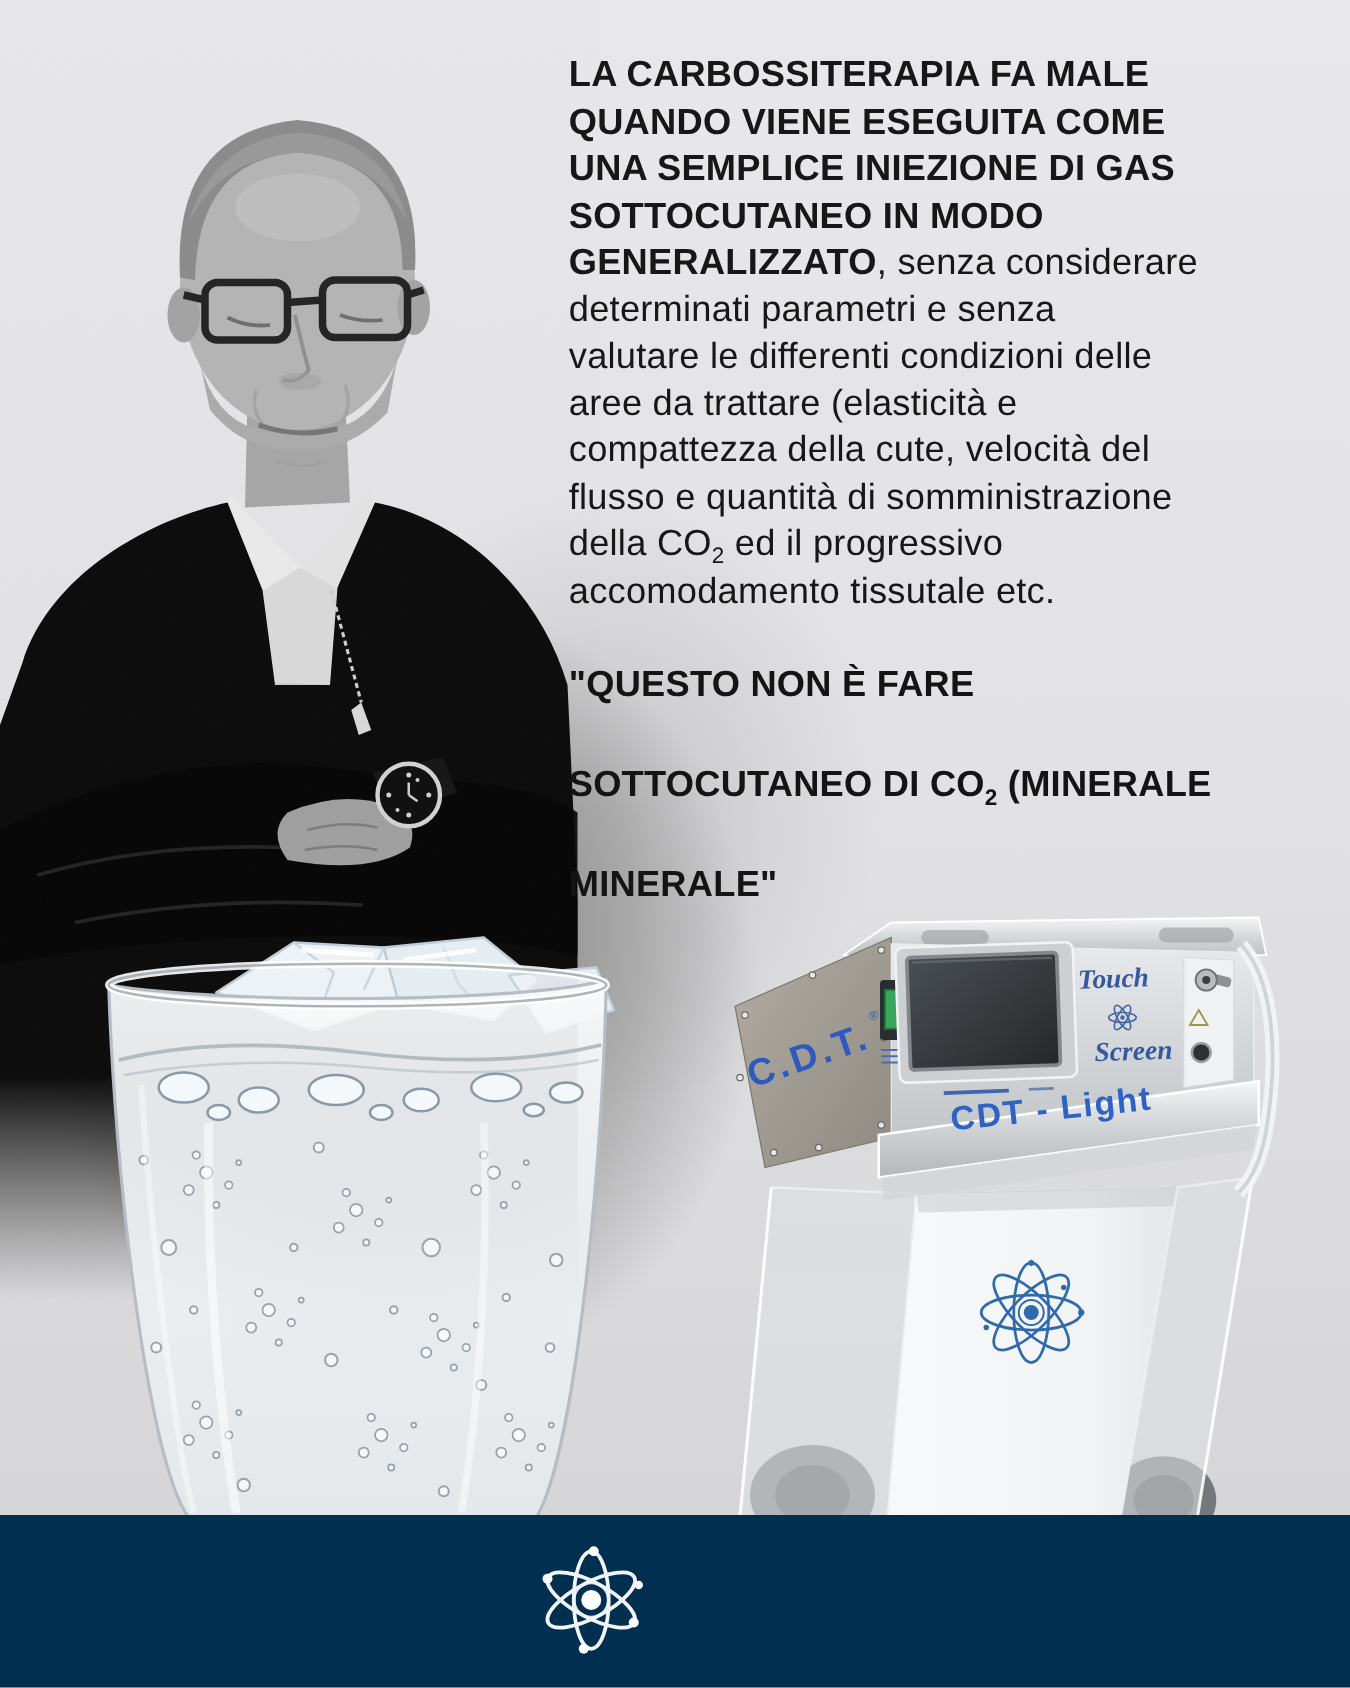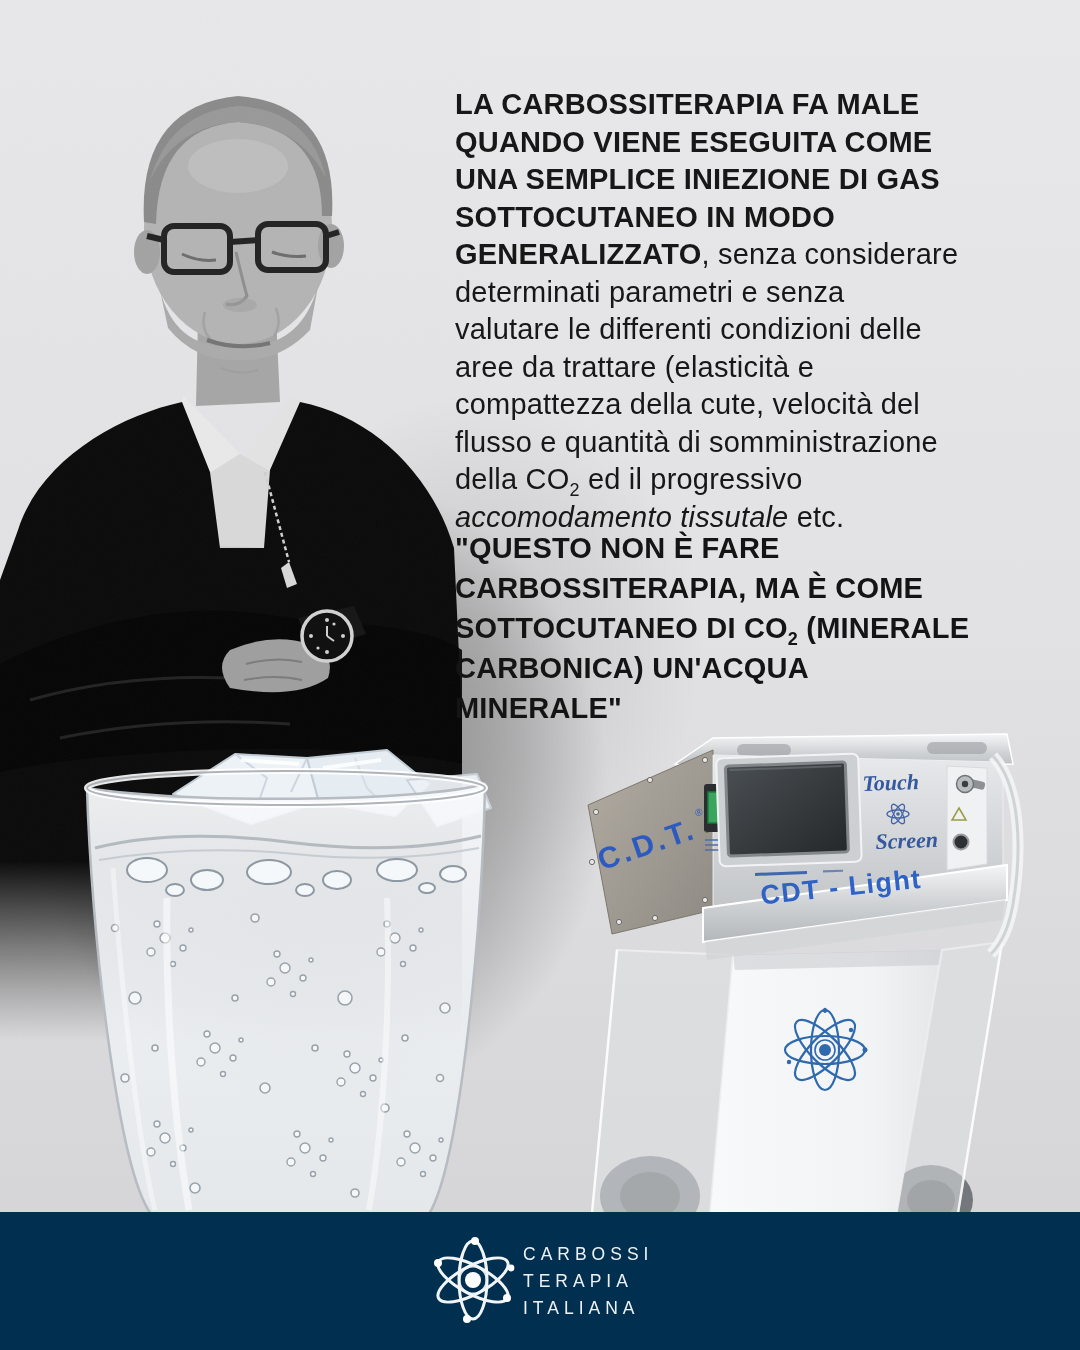--- a/index.html
+++ b/index.html
@@ -16,28 +16,28 @@
       radial-gradient(380px 420px at 320px 790px, rgba(42,42,42,.58) 0%, rgba(90,90,90,.30) 52%, rgba(120,120,120,0) 76%),
       radial-gradient(300px 330px at 480px 640px, rgba(90,90,90,.22) 0%, rgba(120,120,120,0) 75%);
   }
   svg{display:block;}
   .portrait{position:absolute;left:0;top:0;}
   .glass{position:absolute;left:55px;top:748px;}
   .device{position:absolute;left:555px;top:722px;}
 
   .headline{
     position:absolute;left:455px;top:42px;width:580px;
-    font-size:29px;line-height:37.5px;letter-spacing:.2px;color:#171717;margin-top:44px;
+    font-size:29px;line-height:37.5px;letter-spacing:.2px;color:#171717;
   }
   .quote{
     position:absolute;left:455px;top:528px;width:580px;
     font-size:29px;line-height:40px;letter-spacing:.2px;color:#141414;font-weight:bold;
   }
   .headline .b{font-weight:bold;}
-  .headline .i,.quote .i{font-style:italic;}
+  .headline .i,.quote .i{}
   sub{font-size:.62em;line-height:0;}
 
   .footer{
     position:absolute;left:0;bottom:0;width:1080px;height:138px;
     background:#002f4f;
   }
   .footer-atom{position:absolute;left:418px;top:18px;}
   .brand{
     position:absolute;left:523px;top:29px;color:#eef1f4;
     font-size:17.5px;line-height:27px;letter-spacing:5px;font-weight:500;
@@ -320,39 +320,34 @@
     <path d="M438,34 C464,62 468,122 458,182 C454,206 446,222 436,232" stroke="#f5f6f7" stroke-width="11" fill="none" opacity=".85"></path>
     <path d="M438,34 C464,62 468,122 458,182 C454,206 446,222 436,232" stroke="#c7cacc" stroke-width="3" fill="none" opacity=".8"></path>
 
     <path d="M148,186 L452,143 L452,178 L148,220 Z" fill="url(#bandShine)" stroke="#ffffff" stroke-width="2"></path>
     <text x="287" y="174" font-size="27" font-weight="bold" letter-spacing="1.5" fill="#2e62c4" text-anchor="middle" font-family="Liberation Sans, DejaVu Sans, sans-serif" transform="rotate(-6 287 174)">CDT - Light</text>
     <path d="M150,220 L450,178 L447,198 L152,238 Z" fill="#d2d4d6" opacity=".8"></path>
   </svg>
 
   <div class="headline"><span class="b">LA CARBOSSITERAPIA FA MALE</span><br><span class="b">QUANDO VIENE ESEGUITA COME</span><br><span class="b">UNA SEMPLICE INIEZIONE DI GAS</span><br><span class="b">SOTTOCUTANEO IN MODO</span><br><span class="b">GENERALIZZATO</span><span>, senza considerare</span><br><span>determinati parametri e senza</span><br><span>valutare le differenti condizioni delle</span><br><span>aree da trattare (elasticità e</span><br><span>compattezza della cute, velocità del</span><br><span>flusso e quantità di somministrazione</span><br><span>della CO</span><sub>2</sub><span> ed il progressivo</span><br><span class="i">accomodamento tissutale</span><span> etc.</span></div>
 
-  <div class="quote"><span class="b">"QUESTO NON È FARE</span><br><span class="b">CARBOSSITERAPIA, MA È COME</span><br><span class="b">SOTTOCUTANEO DI CO</span><sub class="b">2</sub><span class="b"> (MINERALE</span><br><span class="b">CARBONICA) UN'ACQUA</span><br><span class="b">MINERALE"</span></div>
+  <div class="quote"><span class="b">"QUESTO NON È FARE</span><br><br><span class="b">SOTTOCUTANEO DI CO</span><sub class="b">2</sub><span class="b"> (MINERALE</span><br><br><span class="b">MINERALE"</span></div>
 
   <div class="footer">
     <svg class="footer-atom" width="108" height="104" viewBox="0 0 108 104">
       <g transform="translate(55,50)" stroke="#f2f5f7" fill="none" stroke-width="3">
         <ellipse rx="39" ry="14" transform="rotate(28)"></ellipse>
         <ellipse rx="39" ry="14" transform="rotate(90)"></ellipse>
         <ellipse rx="39" ry="14" transform="rotate(152)"></ellipse>
         <circle r="13.5" stroke-width="1.8" opacity=".9"></circle>
         <circle r="8" fill="#ffffff" stroke="none"></circle>
         <g fill="#ffffff" stroke="none">
           <circle cx="34" cy="18" r="4"></circle>
             <circle cx="-35" cy="-17" r="4"></circle>
           <circle cx="2" cy="-39" r="4"></circle>
             <circle cx="-6" cy="39" r="4"></circle>
           <circle cx="38" cy="-12" r="3.4"></circle>
         </g>
       </g>
     </svg>
-    <div class="brand">
-      <div>CARBOSSI</div>
-      <div>TERAPIA</div>
-      <div>ITALIANA</div>
-    </div>
   </div>
 
 </div>
 
 </body></html>

